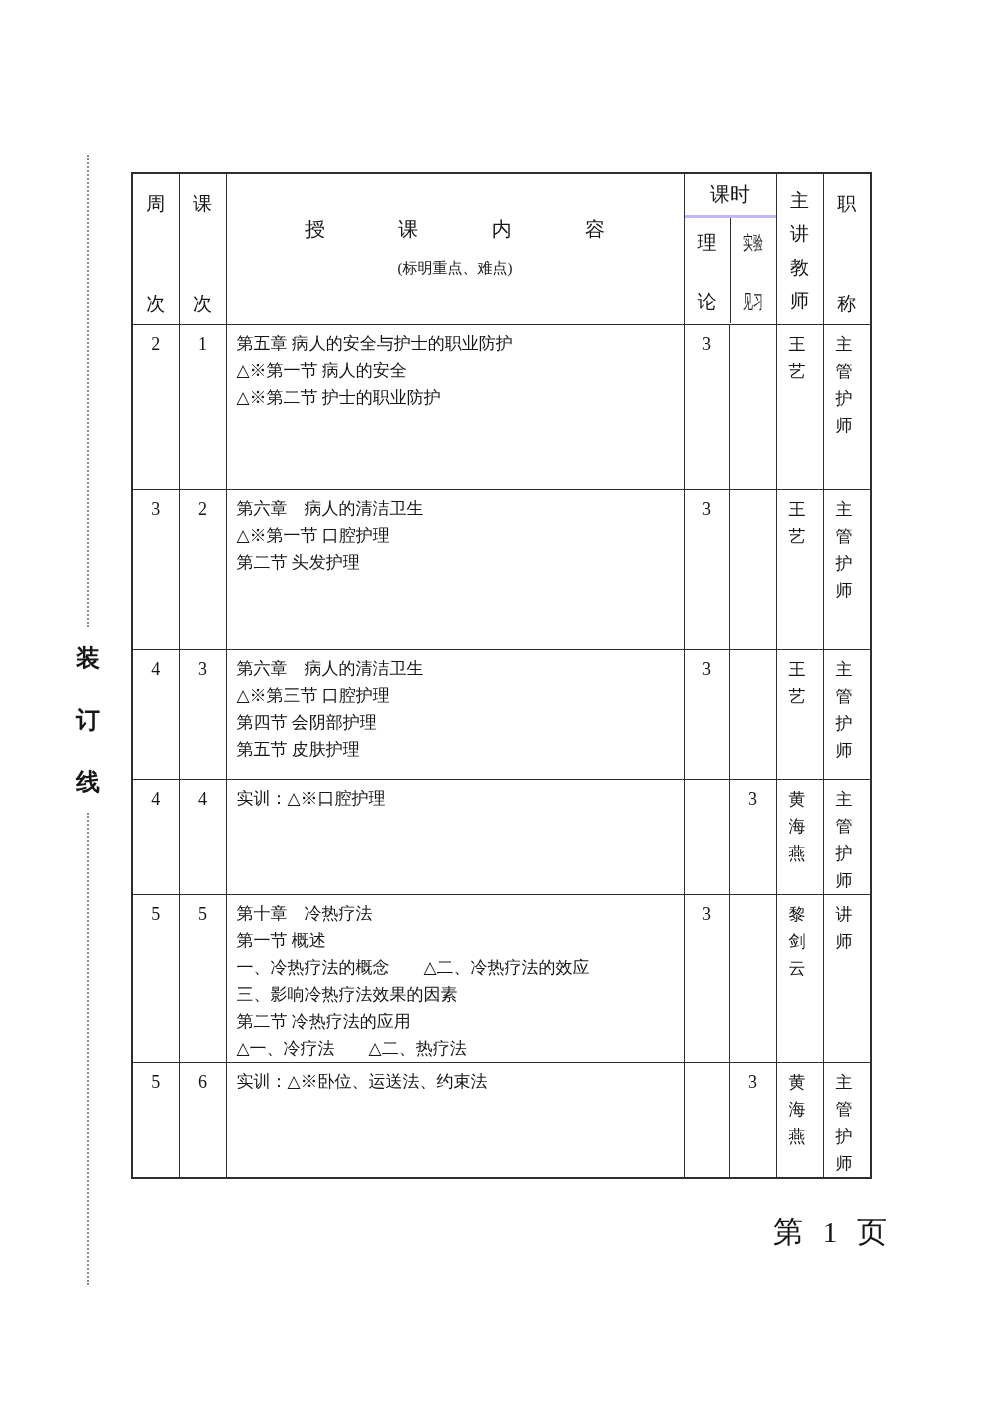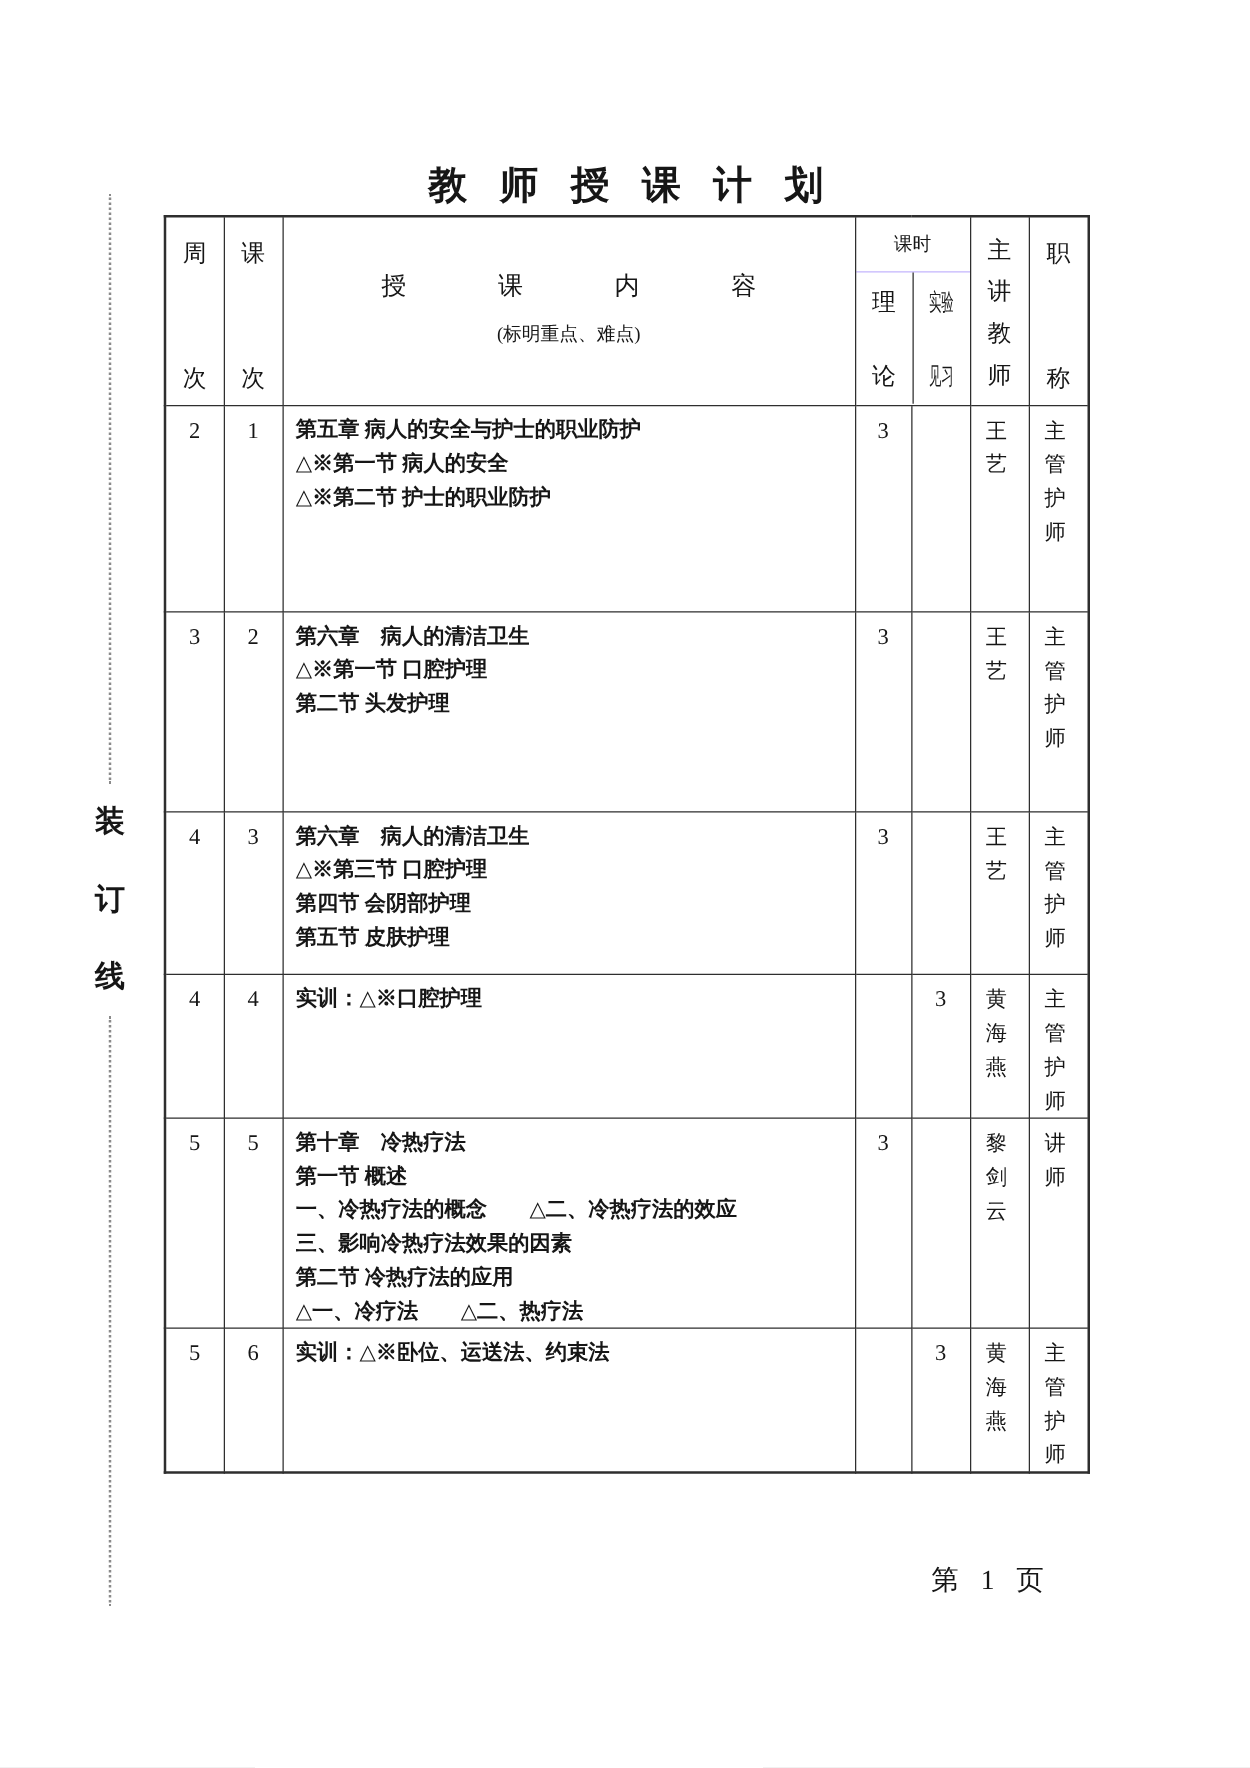--- a/index.html
+++ b/index.html
@@ -52,64 +52,63 @@
 
   .content-head { height:150px; padding-top:44px; }
   .spread {
     display:flex; justify-content:space-between;
     width:300px; margin:0 auto; font-size:20px; line-height:22px;
   }
   .content-note { text-align:center; margin-top:17px; font-size:15px; line-height:22px; }
 
   .hours-th { height:150px; }
   .hours-top {
-    height:44px; border-bottom:1px solid #c4b5fd;
+    height:44px; border-bottom:3px solid #c4b5fd;
     display:flex; align-items:center; justify-content:center;
-    font-size:15px;
+    font-size:20px;
   }
   .hours-split { display:flex; height:105px; }
   .hours-col {
     flex:1; display:flex; flex-direction:column;
     justify-content:space-between; align-items:center;
     padding:14px 0 10px;
   }
   .hours-col div { line-height:22px; }
   .hours-col.theory { border-right:1px solid #2e2e2e; }
   .cmp {
     display:inline-block; white-space:nowrap; font-size:19px;
     transform:scaleX(0.52); transform-origin:50% 50%;
   }
 
   td.num { text-align:center; padding-top:6px; font-size:18px; line-height:27px; }
   td.content { padding:5px 8px 0 10px; }
-  .cline { line-height:27px; white-space:pre-wrap;font-weight:bold; }
+  .cline { line-height:27px; white-space:pre-wrap; }
   td.vert {
     text-align:left; padding:6px 12px 0 12px;
     line-height:27px; word-break:break-all;
   }
   
   .footer {
-    position:absolute; left:745px; top:1217px;
-    font-size:22px; line-height:30px; word-spacing:12px; white-space:nowrap;margin-top:32px;
+    position:absolute; left:773px; top:1217px;
+    font-size:30px; line-height:30px; word-spacing:12px; white-space:nowrap;
   }
 </style>
 </head>
 <body>
 
 <div class="page">
 
   <div class="binding">
     <div class="dotline seg-top"></div>
     <div class="bind-char">装</div>
     <div class="bind-char">订</div>
     <div class="bind-char">线</div>
     <div class="dotline seg-bottom"></div>
   </div>
 
-  <div class="doc-title">教师授课计划</div>
 
   <table class="plan">
     <colgroup>
       <col style="width:47px">
         <col style="width:47px">
         <col style="width:458px">
       <col style="width:45px">
         <col style="width:47px">
         <col style="width:47px">
         <col style="width:48px">

